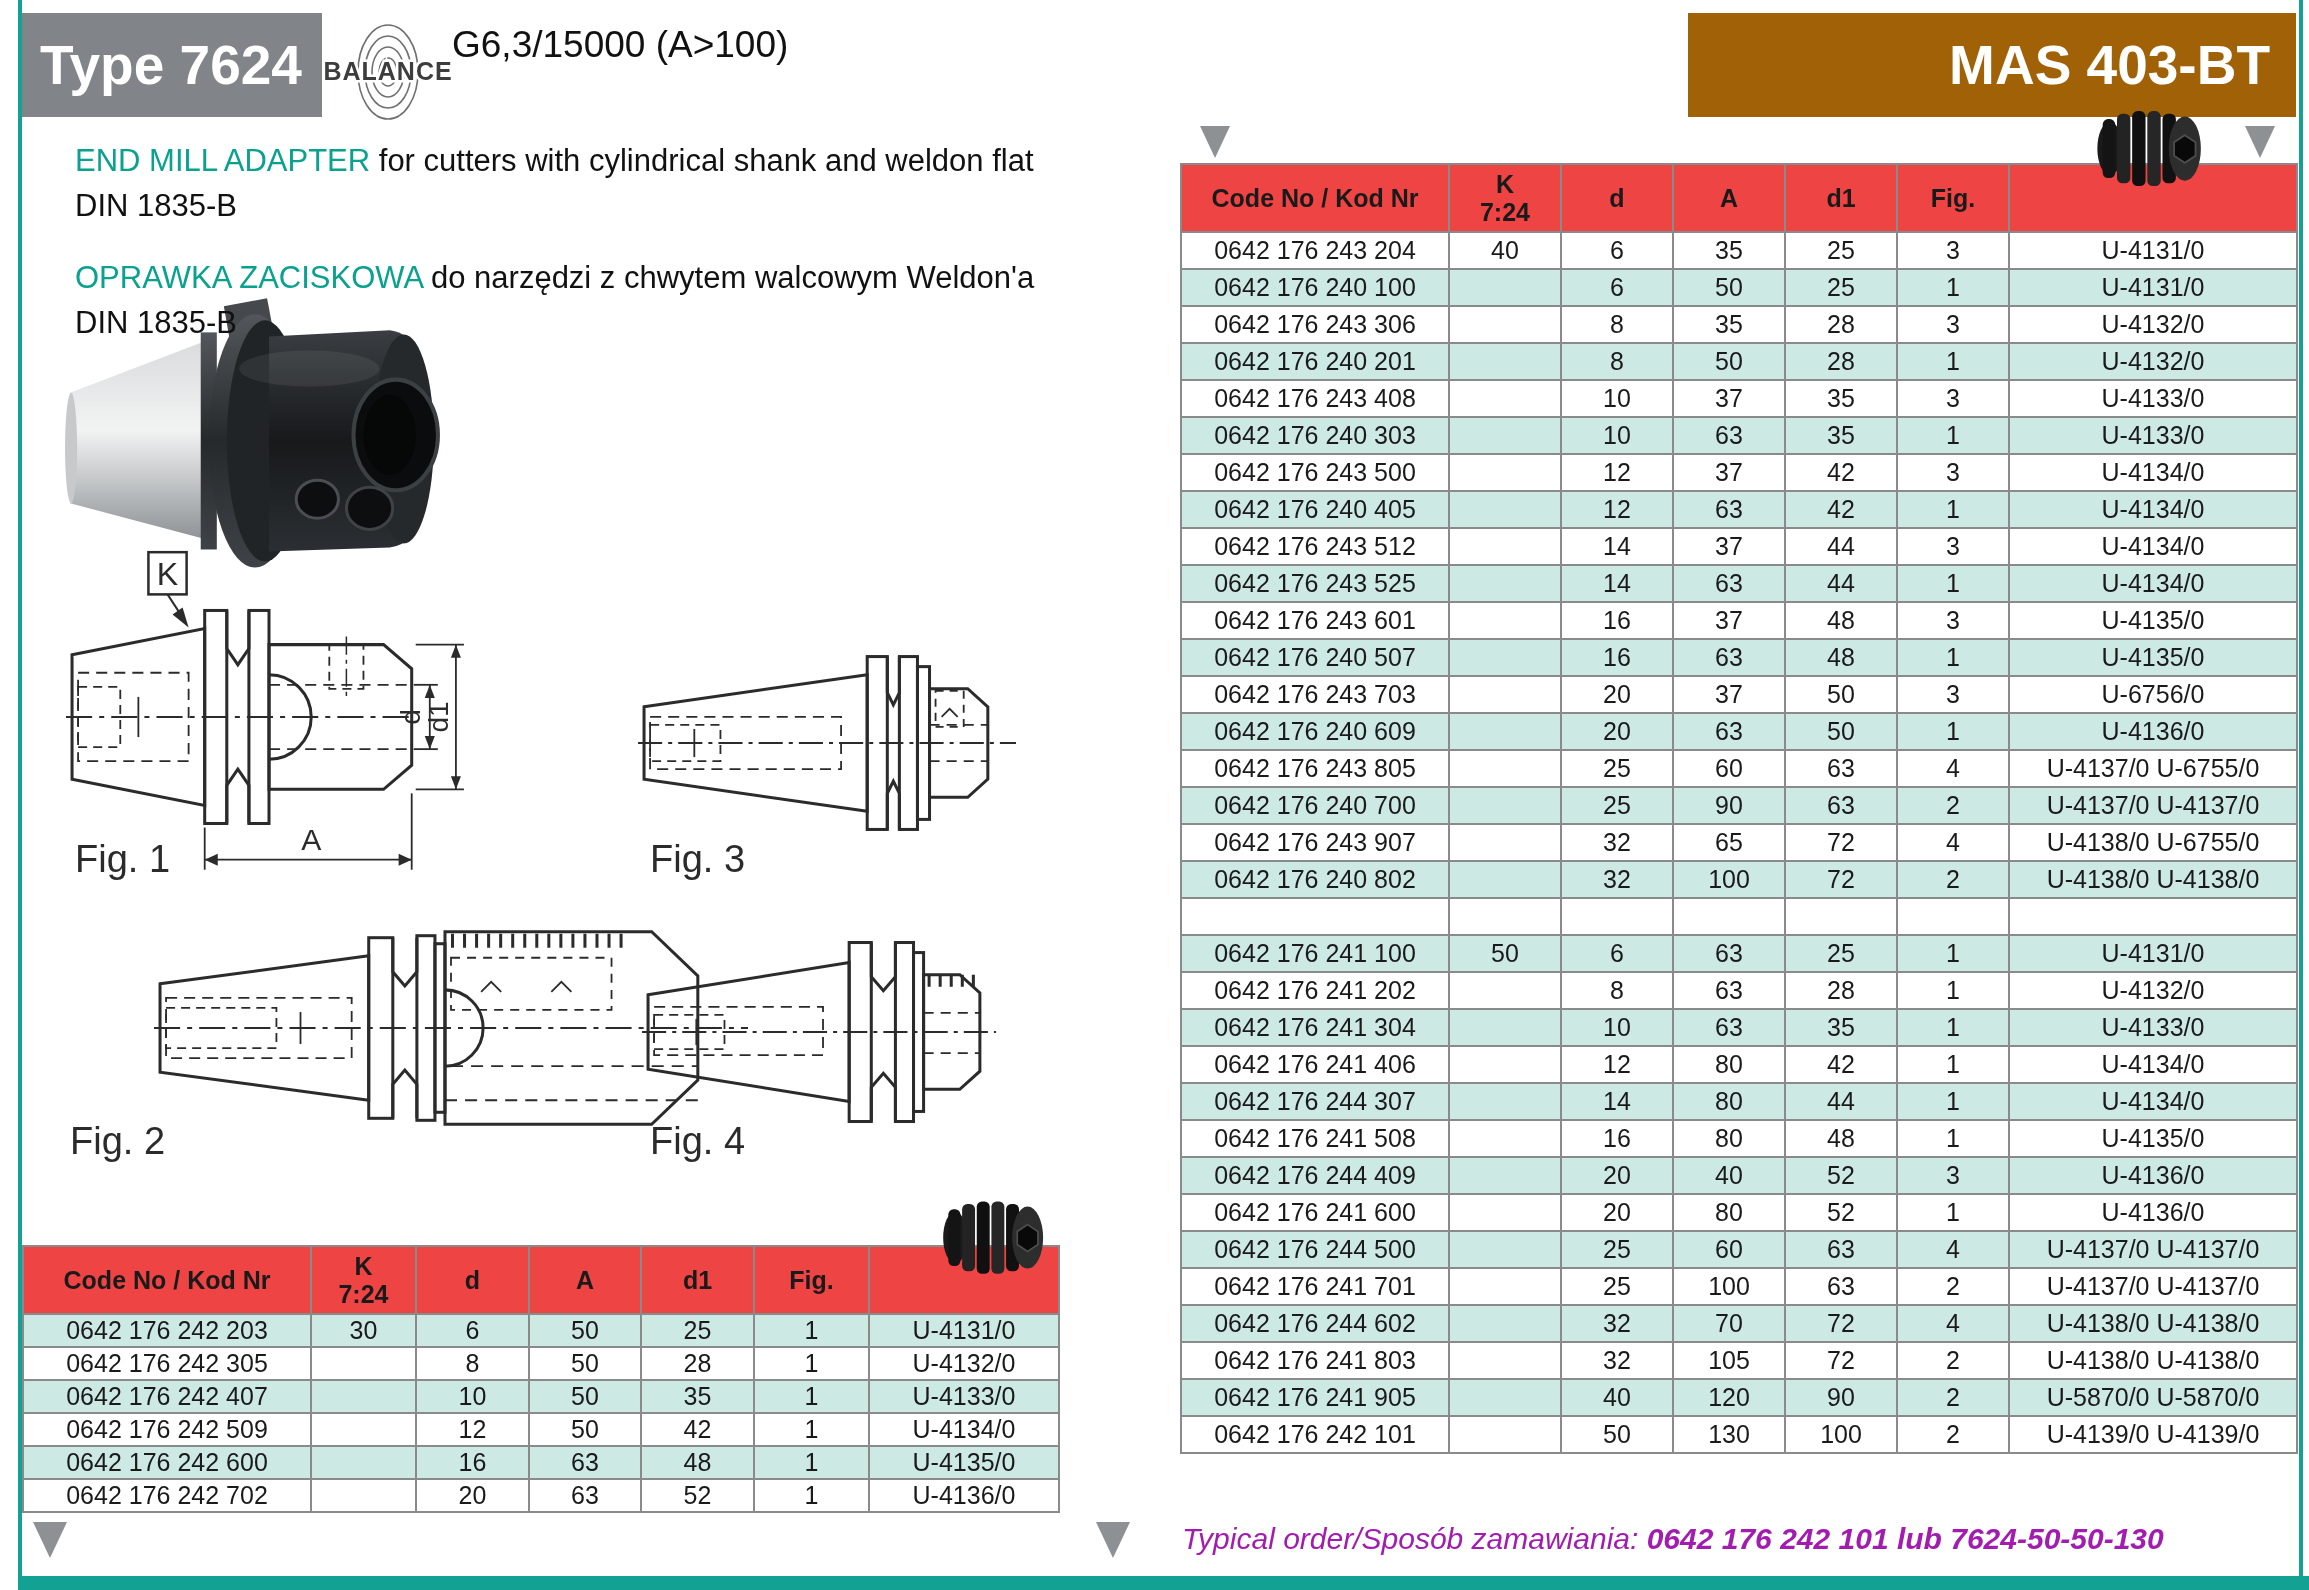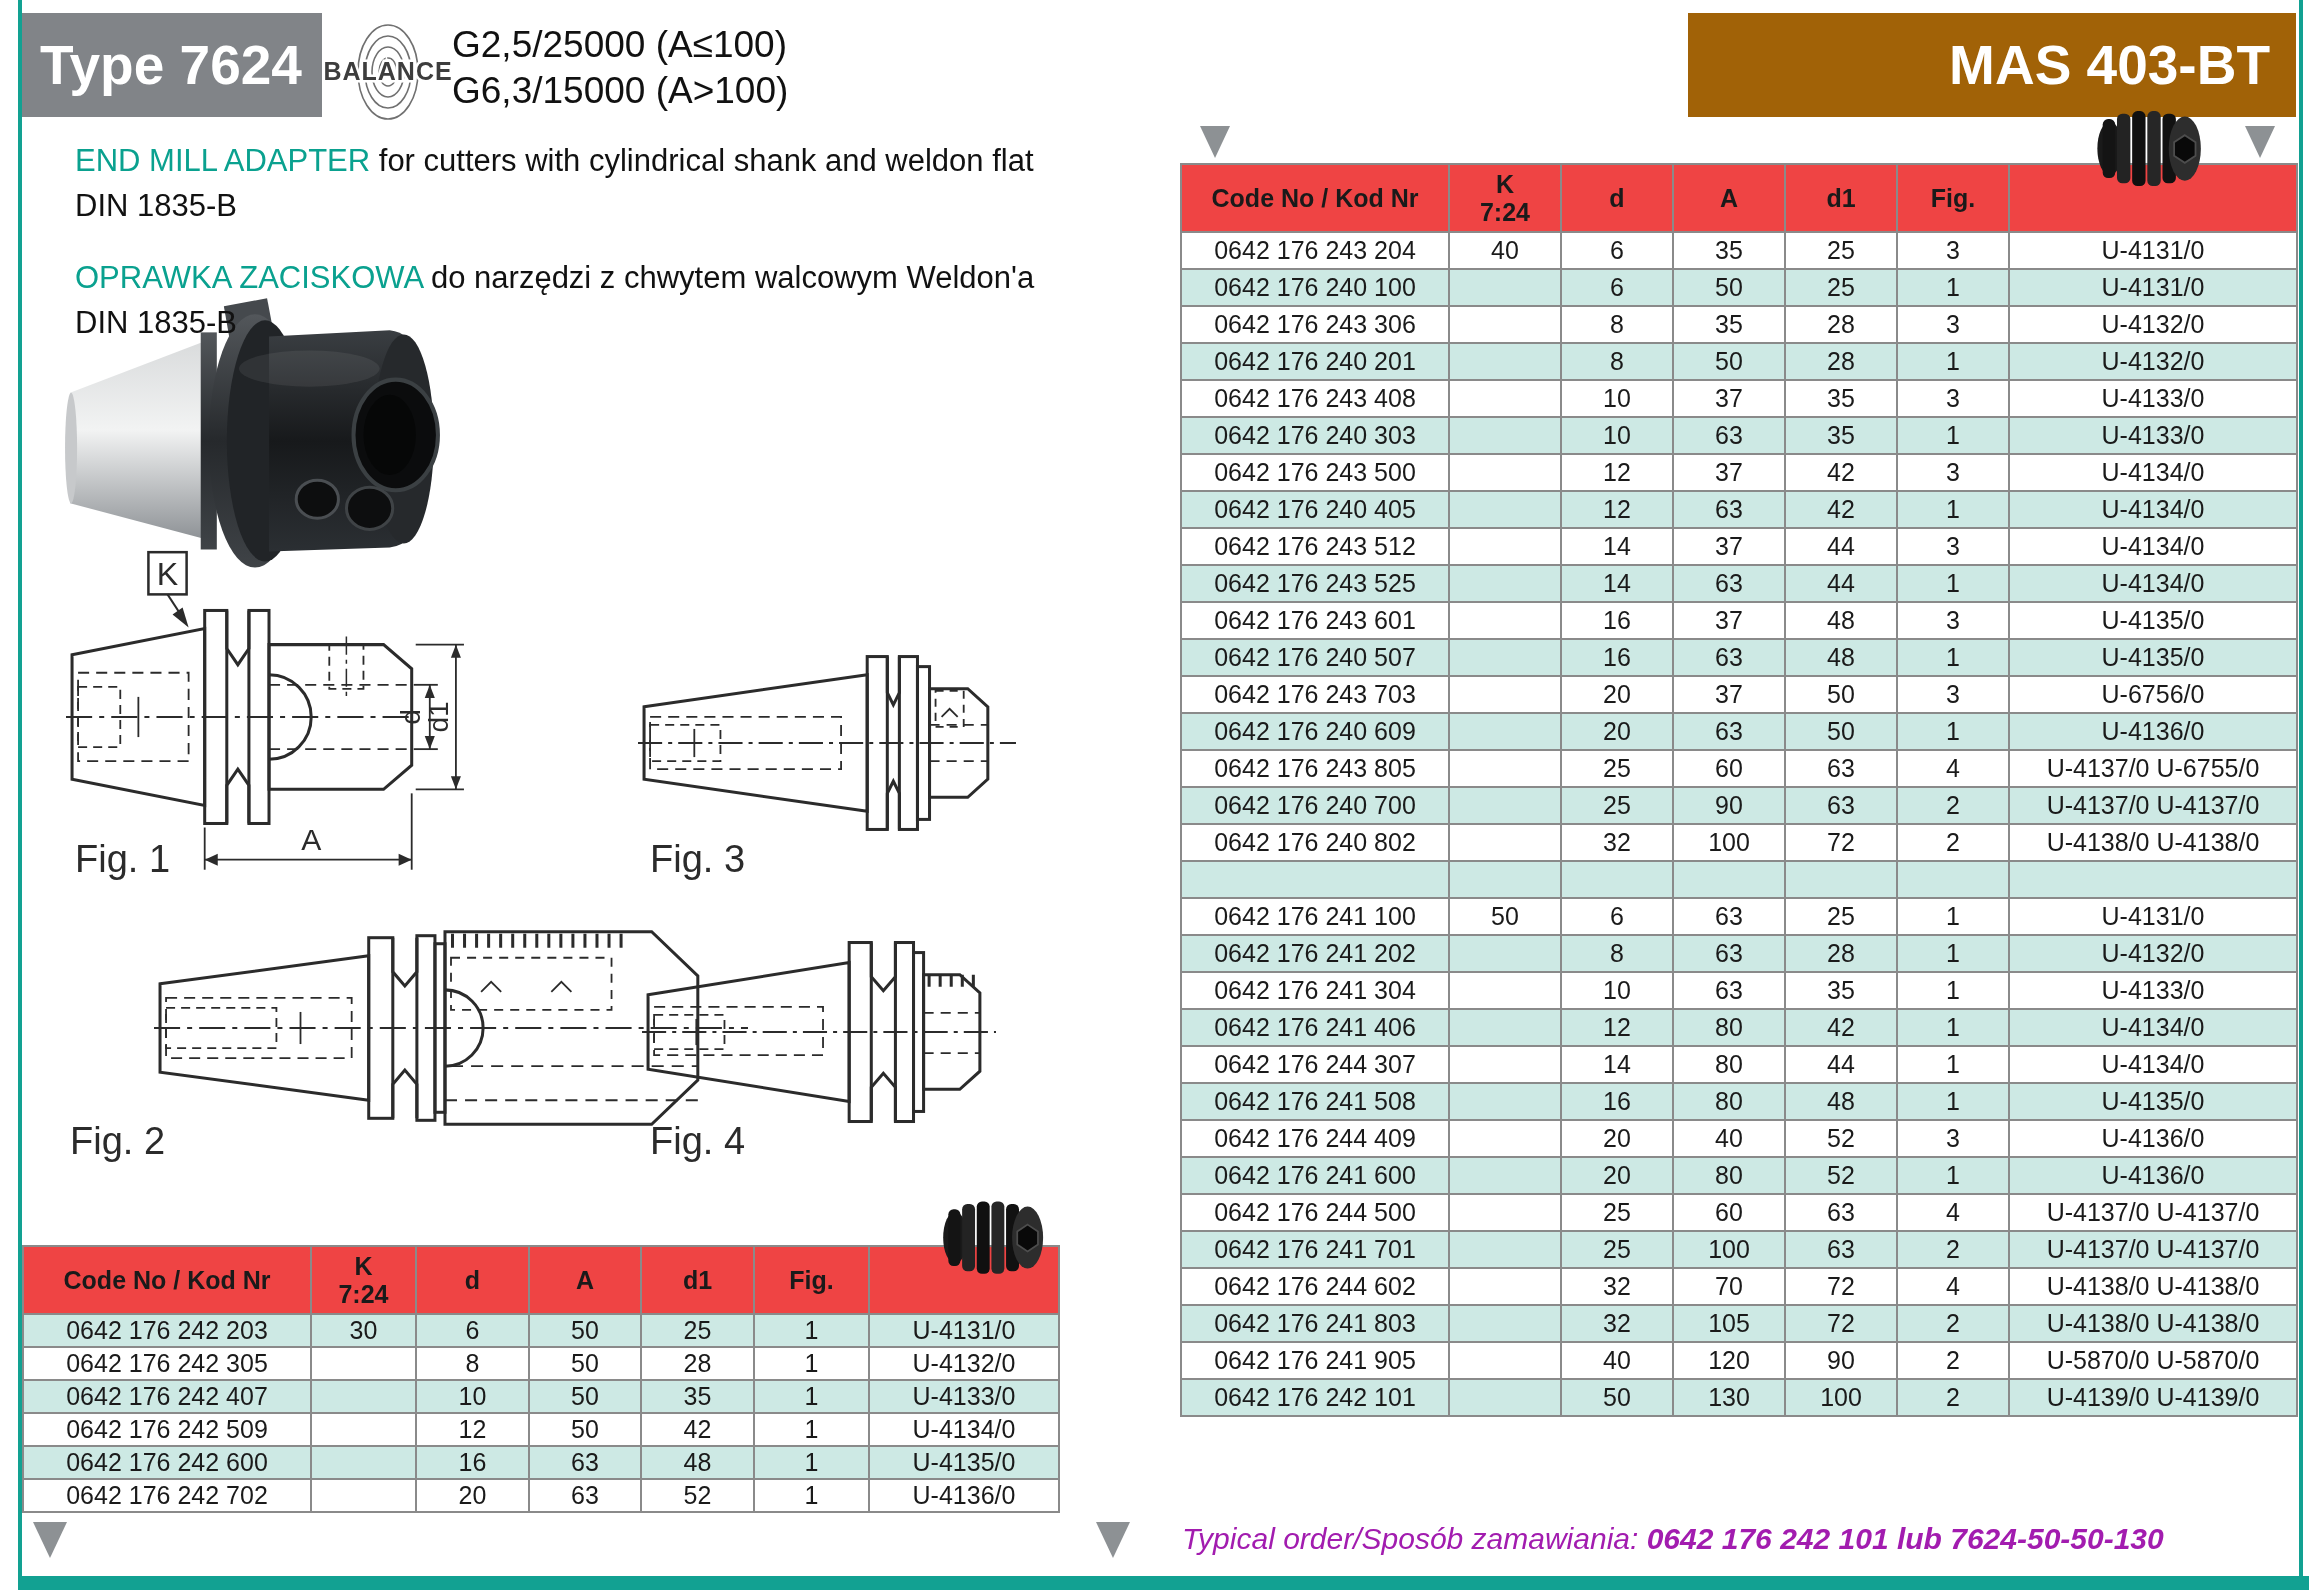--- a/index.html
+++ b/index.html
@@ -83,21 +83,20 @@
     <g fill="none" stroke="#707070" stroke-width="1.6">
       <ellipse cx="80" cy="58" rx="9" ry="14"></ellipse>
       <ellipse cx="80" cy="58" rx="16" ry="25"></ellipse>
       <ellipse cx="80" cy="58" rx="23" ry="36"></ellipse>
       <ellipse cx="80" cy="58" rx="30" ry="47"></ellipse>
     </g>
     <text x="80" y="66" text-anchor="middle" font-family="Liberation Serif, serif" font-weight="bold" font-size="25" letter-spacing="1" fill="#3d3d3d" stroke="#ffffff" stroke-width="5" paint-order="stroke">BALANCE</text>
   </svg>
 
   <div class="g-lines">
-    <div>G2,5/25000 (A≤100)</div>
     <div>G6,3/15000 (A&gt;100)</div>
   </div>
 
   <div class="mas-box">
     <span>MAS 403-BT</span>
   </div>
 
   <div class="desc-en">
     <b>END MILL ADAPTER</b><span> for cutters with cylindrical shank and weldon flat DIN 1835-B</span>
   </div>
@@ -499,20 +498,29 @@
         <tr>
           <td>0642 176 240 700</td>
           <td></td>
           <td>25</td>
           <td>90</td>
           <td>63</td>
           <td>2</td>
           <td>U-4137/0 U-4137/0</td>
         </tr>
         <tr>
+          <td>0642 176 243 907</td>
+          <td></td>
+          <td>32</td>
+          <td>65</td>
+          <td>72</td>
+          <td>4</td>
+          <td>U-4138/0 U-6755/0</td>
+        </tr>
+        <tr>
           <td>0642 176 240 802</td>
           <td></td>
           <td>32</td>
           <td>100</td>
           <td>72</td>
           <td>2</td>
           <td>U-4138/0 U-4138/0</td>
         </tr>
         <tr>
           <td></td>

